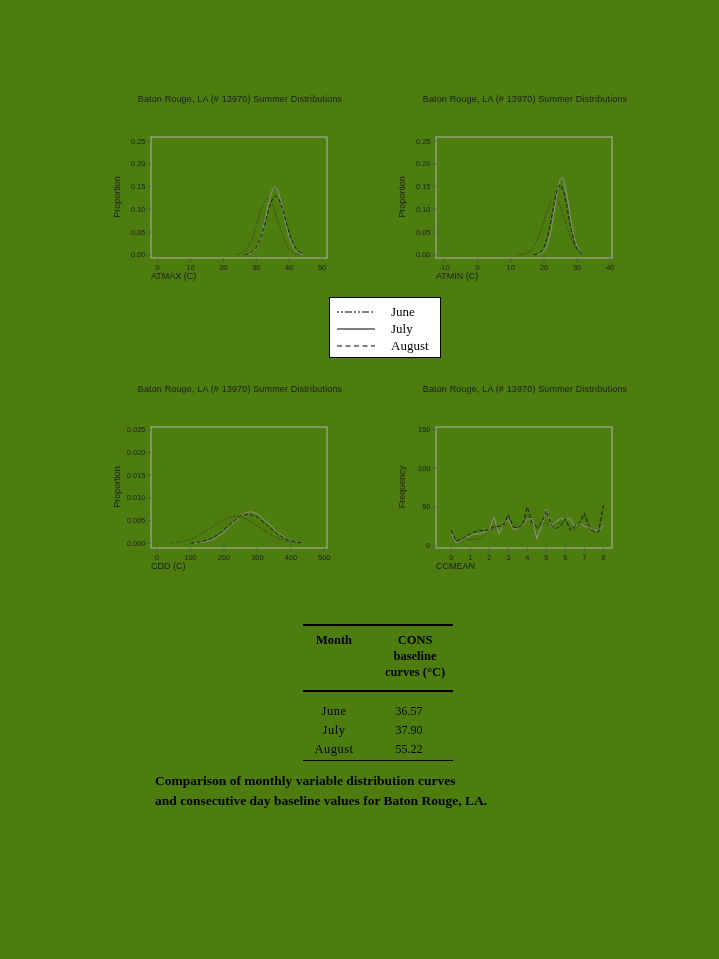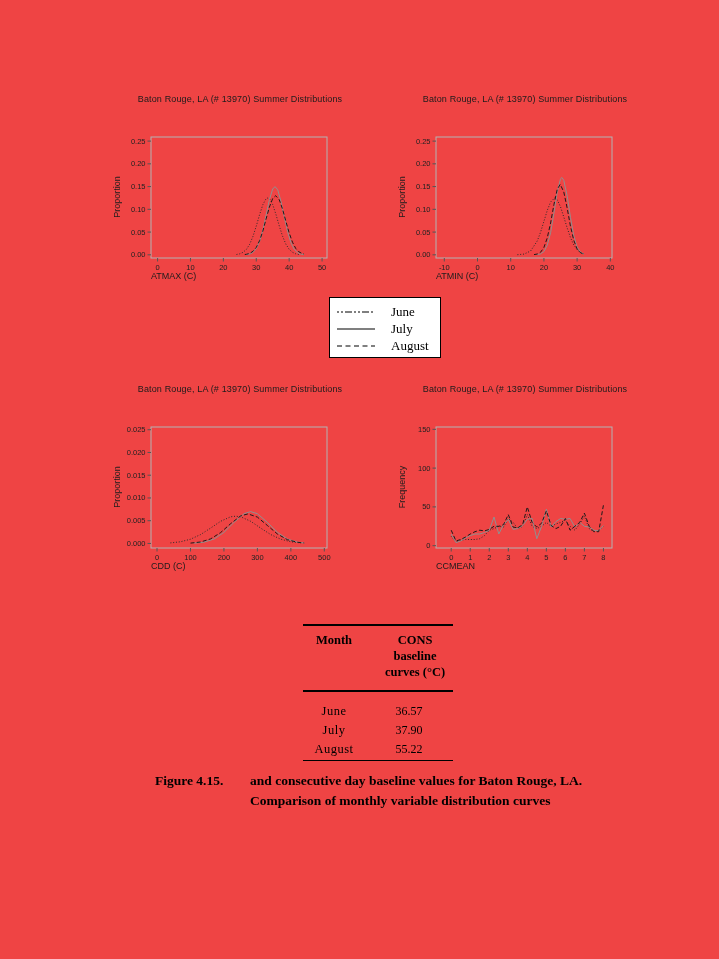--- a/index.html
+++ b/index.html
@@ -1,16 +1,16 @@
 <!DOCTYPE html>
 <html><head>
 <meta charset="utf-8">
 <style>
   html,body{margin:0;padding:0;background:#ffffff;}
-  .page{position:relative;width:719px;height:959px;background:#ef4444;overflow:hidden;
+  .page{position:relative;width:719px;height:959px;background:#4d7c0f;overflow:hidden;
         font-family:"Liberation Sans",sans-serif;text-decoration:underline;}
   
   .chart{position:absolute;width:260px;height:205px;}
   .c-tl{left:110px;top:90px;}
   .c-tr{left:395px;top:90px;}
   .c-bl{left:110px;top:380px;}
   .c-br{left:395px;top:380px;}
   .chart-title{position:absolute;top:4px;left:0;width:100%;text-align:center;
                font-size:9px;letter-spacing:0.15px;color:#1c1c1c;white-space:nowrap;}
   .ylabel{position:absolute;left:-48px;top:102px;width:110px;height:10px;text-align:center;
@@ -235,20 +235,19 @@
       <div class="tcol2 tvalue">37.90</div>
     </div>
     <div class="trow">
       <div class="tcol1 tmonth">August</div>
       <div class="tcol2 tvalue">55.22</div>
     </div>
     <div class="rule rows-end"></div>
   </div>
 
   <div class="caption">
-    <div class="cap-label">Figure 4.15.</div>
     <div class="cap-text">
+      <div>Comparison of monthly variable distribution curves</div>
       <div>and consecutive day baseline values for Baton Rouge, LA.</div>
-      <div>Comparison of monthly variable distribution curves</div>
     </div>
   </div>
 
 </div>
 
 </body></html>

